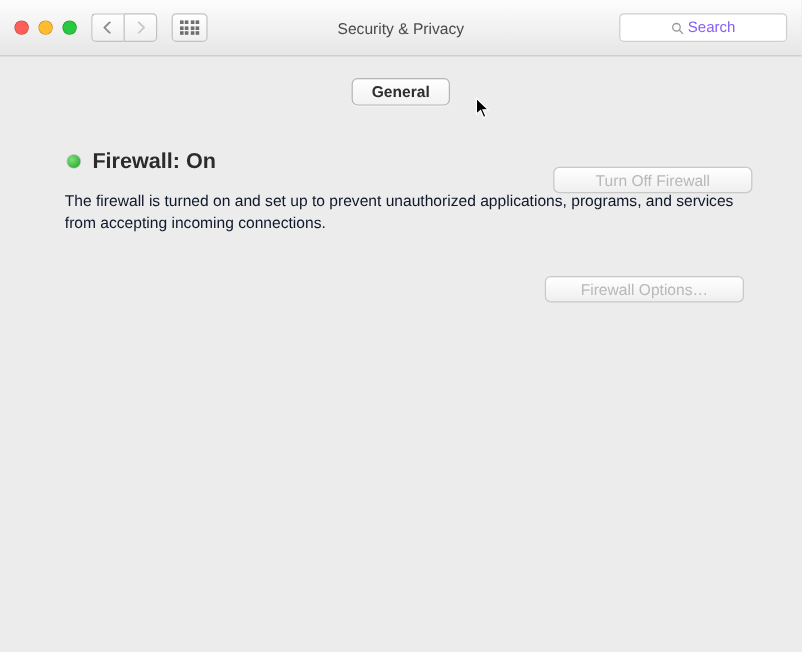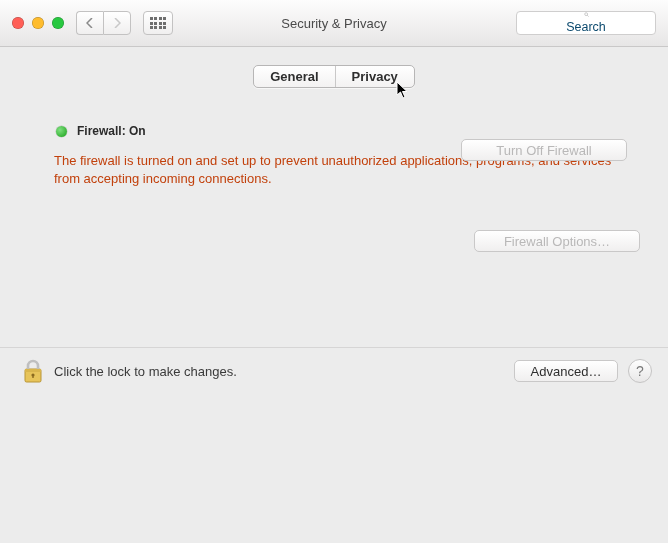--- a/index.html
+++ b/index.html
@@ -67,24 +67,23 @@
     position:absolute; left:0; right:0; text-align:center;
     font-size:13px; color:#4a4a4a; pointer-events:none;
   }
   .search {
     margin-left:auto;
     height:22px; width:138px;
     background:#ffffff;
     border:1px solid #cfcece;
     border-radius:4px;
     display:flex; align-items:center; justify-content:center;
-    color:#0c4a6e;
+    color:#8b5cf6;
     gap:3px;
     font-size:12.5px;
-    flex-direction:column;
   }
   .mag {
     width:11px; height:11px;
   }
   
   .tabs-row {
     display:flex; justify-content:center;
     padding:18px 0 14px 0;
     font-weight:bold;
   }
@@ -119,42 +118,42 @@
   }
   .status-row {
     display:flex; align-items:center; gap:10px;
     padding: 22px 0 6px 0;
   }
   .status-dot {
     width:11px; height:11px; border-radius:50%;
     background: radial-gradient(circle at 35% 35%, #7fe07f, #18a018);
     box-shadow: 0 0 0 0.5px rgba(0,0,0,.2);
   }
-  .status-text { font-weight:600; font-size:12px; }
+  .status-text { font-weight:600; font-size:18px; }
   .desc {
     padding: 8px 12px 0 0;
     line-height:1.35;
-    color:#c2410c;
+    color:#0f172a;
     max-width:560px;
     margin-left:-2px;
   }
   .push-btn {
     background:linear-gradient(#ffffff,#f0efef);
     border:1px solid #c9c8c8;
     border-radius:5px;
     height:22px;
     min-width:150px;
     font-size:13px;
     padding:0 14px;
     color:#b9b8b8;
     display:inline-flex; align-items:center; justify-content:center;
   }
   .push-btn.enabled { color:#2e2e2e; }
   .turn-off { position:absolute; top:37px; right:41px; width:166px; }
-  .fw-options { position:absolute; top:128px; right:28px; width:166px; }
+  .fw-options { position:absolute; top:128px; right:48px; width:166px; }
   
   .footer {
     border-top:1px solid #d6d5d5;
     padding:10px 16px 12px 22px;
     display:flex; align-items:center; gap:10px;
     background:#ececec;
   }
   .footer-text { font-size:13px; color:#3a3a3a; }
   .footer-right { margin-left:auto; display:flex; align-items:center; gap:10px; }
   .help {
@@ -215,51 +214,34 @@
         <circle cx="6" cy="6" r="4" fill="none" stroke="#9b9b9b" stroke-width="1.4"></circle>
         <line x1="9" y1="9" x2="13" y2="13" stroke="#9b9b9b" stroke-width="1.4"></line>
       </svg>
       <span>Search</span>
     </div>
   </div>
 
   <div class="tabs-row">
     <div class="seg">
       <div class="tab">General</div>
-      <div class="tab">Privacy</div>
     </div>
   </div>
 
   <svg class="cursor" width="14" height="18" viewBox="0 0 14 18">
     <path d="M1 1 L1 14 L4.5 11 L7 17 L9 16 L6.5 10.5 L11 10.5 Z" fill="#000" stroke="#fff" stroke-width="1"></path>
   </svg>
 
   <div class="content">
     <div class="status-row">
       <div class="status-dot"></div>
       <div class="status-text">Firewall: On</div>
     </div>
 
     <button class="push-btn turn-off">Turn Off Firewall</button>
 
     <div class="desc">The firewall is turned on and set up to prevent unauthorized applications, programs, and services from accepting incoming connections.</div>
 
     <button class="push-btn fw-options">Firewall Options…</button>
   </div>
 
-  <div class="footer">
-    <svg width="22" height="26" viewBox="0 0 22 26">
-      <rect x="3" y="11" width="16" height="13" rx="1.5" fill="#e7c45a" stroke="#b89536"></rect>
-      <rect x="3" y="11" width="16" height="3" fill="#d9b54c"></rect>
-      <path d="M6 11 V8 a5 5 0 0 1 10 0 V11" fill="none" stroke="#bfbfbf" stroke-width="2.6"></path>
-      <circle cx="11" cy="17" r="1.6" fill="#8a6a20"></circle>
-      <rect x="10.3" y="17" width="1.4" height="3" fill="#8a6a20"></rect>
-    </svg>
-    <span class="footer-text">Click the lock to make changes.</span>
-    <div class="footer-right">
-      <button class="push-btn enabled" style="min-width:104px">Advanced…</button>
-      <div class="help">
-        <span>?</span>
-      </div>
-    </div>
-  </div>
 
 </div>
 
 </body></html>

